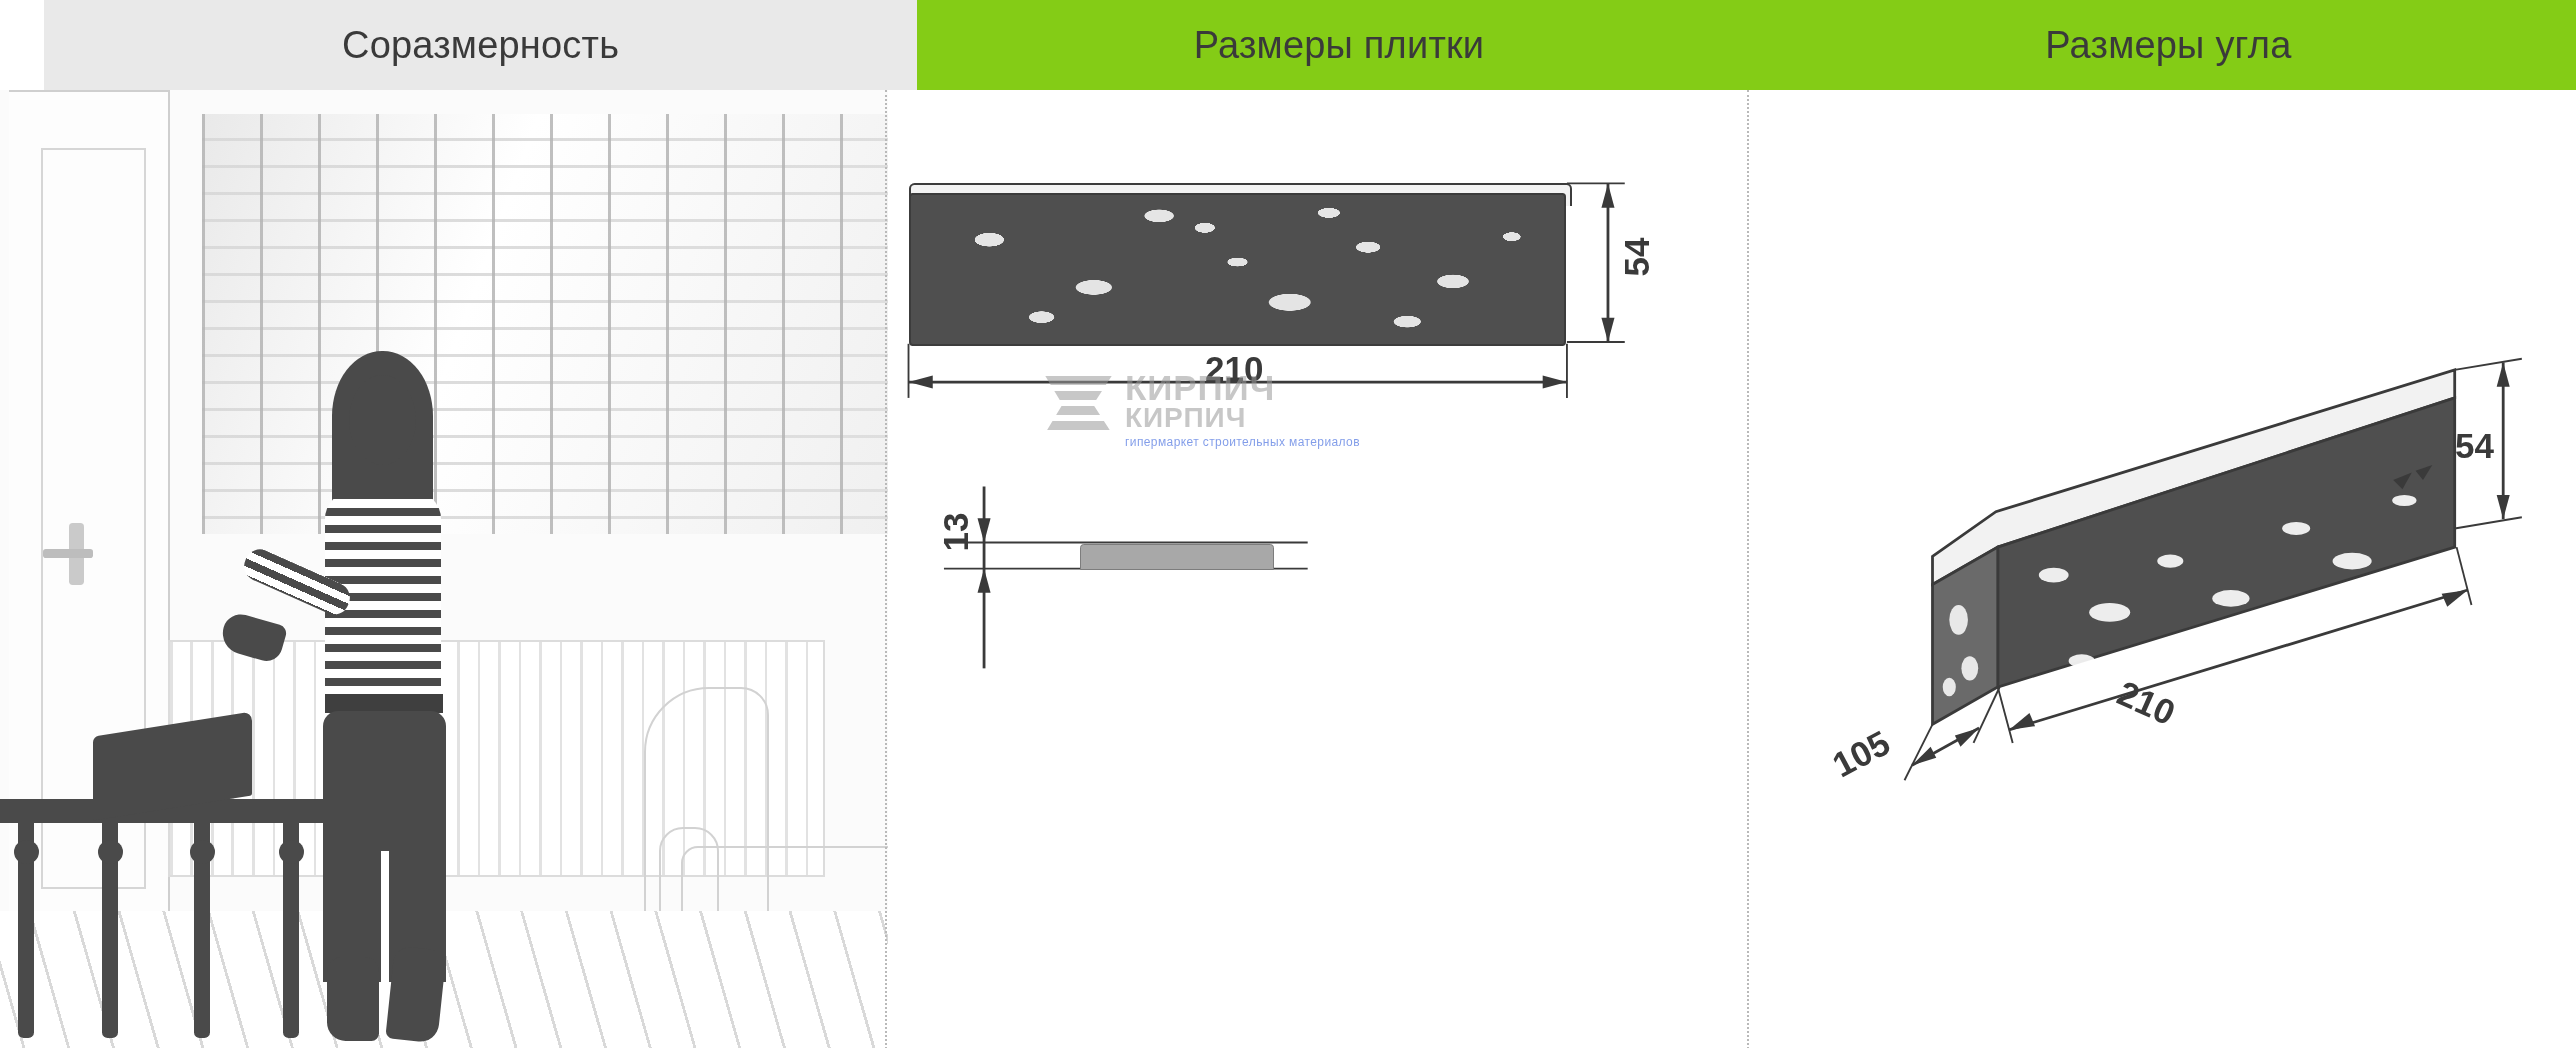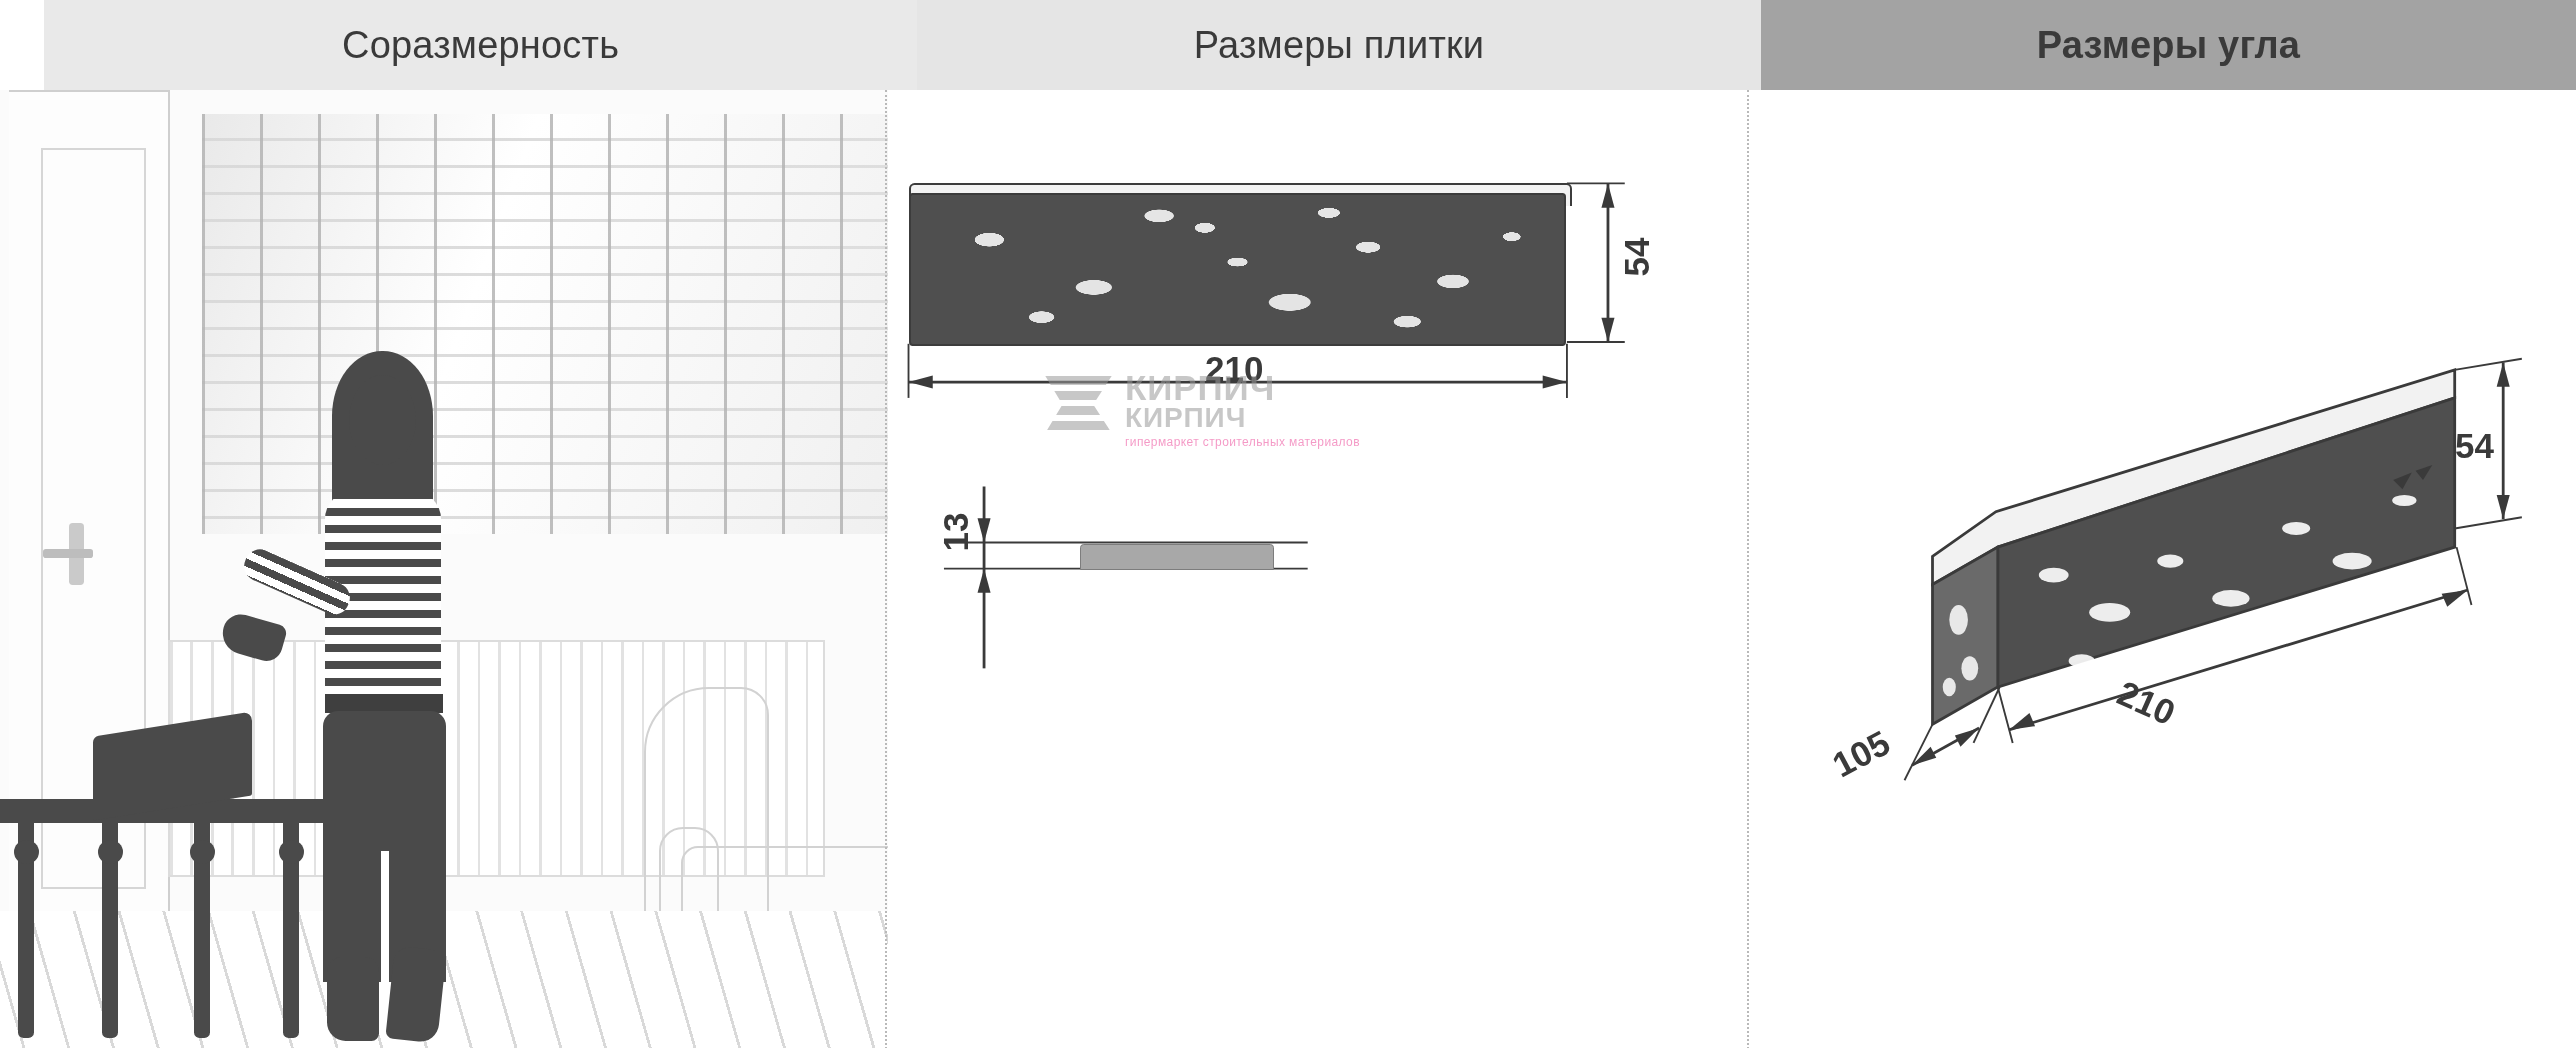--- a/index.html
+++ b/index.html
@@ -33,22 +33,22 @@
   .header-cell {
     display: flex;
     align-items: center;
     justify-content: center;
     font-size: 38px;
     color: #3a3a3a;
     font-weight: 400;
     letter-spacing: 0.2px;
   }
   .hc-1 { width: 888px; background: #e9e9e9; }
-  .hc-2 { width: 858px; background: #e5e5e5; }
-  .hc-3 { width: 829px; background: #a3a3a3; font-weight: bold; }
+  .hc-2 { width: 858px; background: #84cc16; }
+  .hc-3 { width: 829px; background: #84cc16; }
 
   
   .body-row {
     display: flex;
     flex: 1 1 auto;
     position: relative;
   }
   .panel {
     position: relative;
     overflow: hidden;
@@ -416,21 +416,21 @@
     left: 80px; top: 32px;
     font-size: 28px;
     font-weight: bold;
     color: #9a9a9a;
     letter-spacing: 0.9px;
   }
   .wm-t3 {
     position: absolute;
     left: 80px; top: 65px;
     font-size: 12px;
-    color: #ec4899;
+    color: #1d4ed8;
     letter-spacing: 0.4px;
   }
 
   
   .p3 { position: absolute; inset: 0; }
   .c-lbl {
     position: absolute;
     font-size: 35px;
     font-weight: bold;
     color: #3a3a3a;

